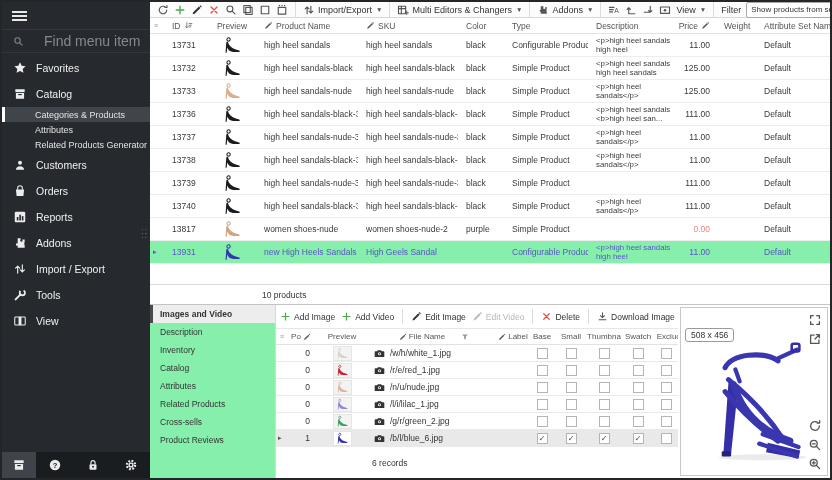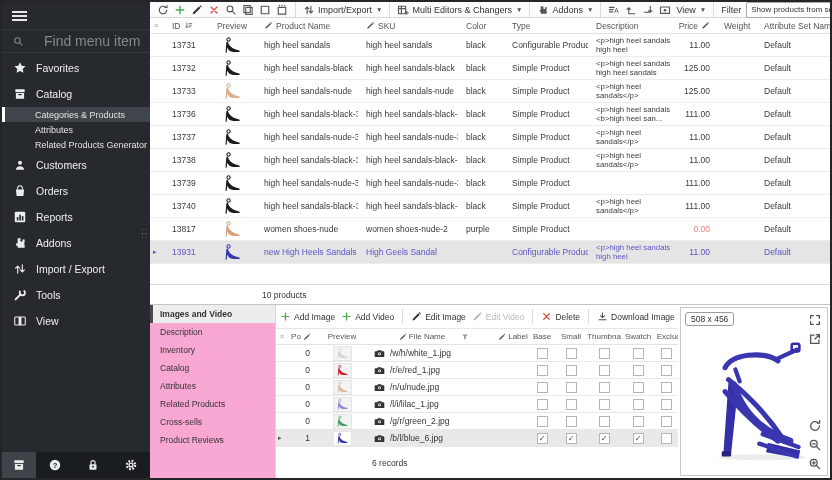--- a/index.html
+++ b/index.html
@@ -38,29 +38,29 @@
   .gh .hc { display:flex; align-items:center; gap:3px; padding-left:8px; overflow:hidden; white-space:nowrap; }
   .gh .hc.r { justify-content:flex-end; padding-right:6px; }
   .grows { height:230px; overflow:hidden; }
   .mrow { height:23px; display:grid; grid-template-columns:14px 44px 48px 102px 100px 46px 84px 84px 44px 40px 1fr; align-items:center; border-bottom:1px solid #ededed; font-size:8.5px; color:#3a3a3a; }
   .mrow .c { padding-left:8px; overflow:hidden; white-space:nowrap; }
   .mrow .mark { padding-left:3px; font-size:7px; color:#555; }
   .mrow .prev { display:flex; justify-content:center; padding:0; }
   .mrow .desc { font-size:7.8px; line-height:1.18; white-space:normal; max-height:19px; }
   .mrow .price { text-align:right; padding-right:6px; padding-left:0; }
   .mrow .price.red { color:#e8837a; }
-  .mrow.selected { background:#e5e5e5; }
+  .mrow.selected { background:#86efac; }
   .mrow.selected .c { color:#5b54c6; }
   .shoe { width:19px; height:19px; }
   .gpad { height:20px; }
   .status { height:20px; border-top:1px solid #d9d9d9; display:flex; align-items:center; font-size:8.5px; color:#333; padding-left:112px; }
 
   
   .detail { flex:1; border-top:1px solid #c4c4c4; display:flex; min-height:0; }
-  .tabs { width:126px; border-right:1px solid #d8d8d8; background:#f9a8d4; flex-shrink:0; }
+  .tabs { width:126px; border-right:1px solid #d8d8d8; background:#86efac; flex-shrink:0; }
   .tab { height:18px; display:flex; align-items:center; padding-left:10px; font-size:8.5px; color:#333; position:relative; }
   .tab.active { background:#ededed; font-weight:bold; }
   .tab.active::before { content:""; position:absolute; left:0; top:0; bottom:0; width:3px; background:#4a4a4a; }
   .mid { flex:1; display:flex; flex-direction:column; min-width:0; }
   .dtb { height:24px; display:flex; align-items:center; gap:6px; padding:0 4px; font-size:8.5px; color:#333; border-bottom:1px solid #e6e6e6; white-space:nowrap; }
   .dtb .dis { color:#b8b8b8; }
   .dtb .end { margin-left:auto; }
   .igh { height:16px; display:grid; grid-template-columns:12px 26px 56px 128px 30px 28px 30px 36px 32px 1fr; align-items:center; font-size:8px; color:#555; border-bottom:1px solid #e2e2e2; }
   .igh .hc { display:flex; align-items:center; gap:2px; overflow:hidden; white-space:nowrap; justify-content:center; }
   .irow { height:17px; display:grid; grid-template-columns:12px 26px 56px 128px 30px 28px 30px 36px 32px 1fr; align-items:center; border-bottom:1px solid #e9e9e9; font-size:8.5px; color:#333; }
@@ -72,21 +72,21 @@
   .irow.selected .ithumb .chip { background:#fff; }
   .irow .fname { display:flex; align-items:flex-start; gap:5px; padding-left:4px; overflow:hidden; white-space:nowrap; }
   .ishoe { width:13px; height:13px; }
   .cbcell { display:flex; justify-content:center; }
   .checkbox { width:11px; height:11px; border:1px solid #b5b5b5; background:#fff; display:flex; align-items:center; justify-content:center; font-size:8px; color:#444; }
   .checkbox.checked::after { content:"✓"; }
   .istatus { flex:1; display:flex; align-items:center; font-size:8.5px; color:#333; padding-left:96px; }
 
   
   .pv { width:148px; flex-shrink:0; margin:2px; border:1px solid #c9c9c9; background:#fff; position:relative; }
-  .pv-badge { position:absolute; top:4px; left:4px; border:1px solid #9a9a9a; border-radius:3px; background:#fff; font-size:8.5px; color:#333; padding:1px 5px; z-index:2; }
+  .pv-badge { position:absolute; top:20px; left:4px; border:1px solid #9a9a9a; border-radius:3px; background:#fff; font-size:8.5px; color:#333; padding:1px 5px; z-index:2; }
   .pv-ic { position:absolute; right:5px; width:14px; height:14px; z-index:2; }
   .pv-shoe { position:absolute; left:10px; top:18px; }
 </style>
 </head>
 <body>
 
 <svg width="0" height="0" style="position:absolute">
   <defs>
     <symbol id="i-shoe" viewBox="0 0 24 24">
       <path fill="currentColor" d="M6.1 7.2C7.3 12 10.8 15.3 16.2 17l4.3 1.3c.3.1.5.4.5.7v1.2H13c-3.8 0-6.5-2.2-7.6-5.6l-.8 6.6H3.2l1-13.2z"></path>

